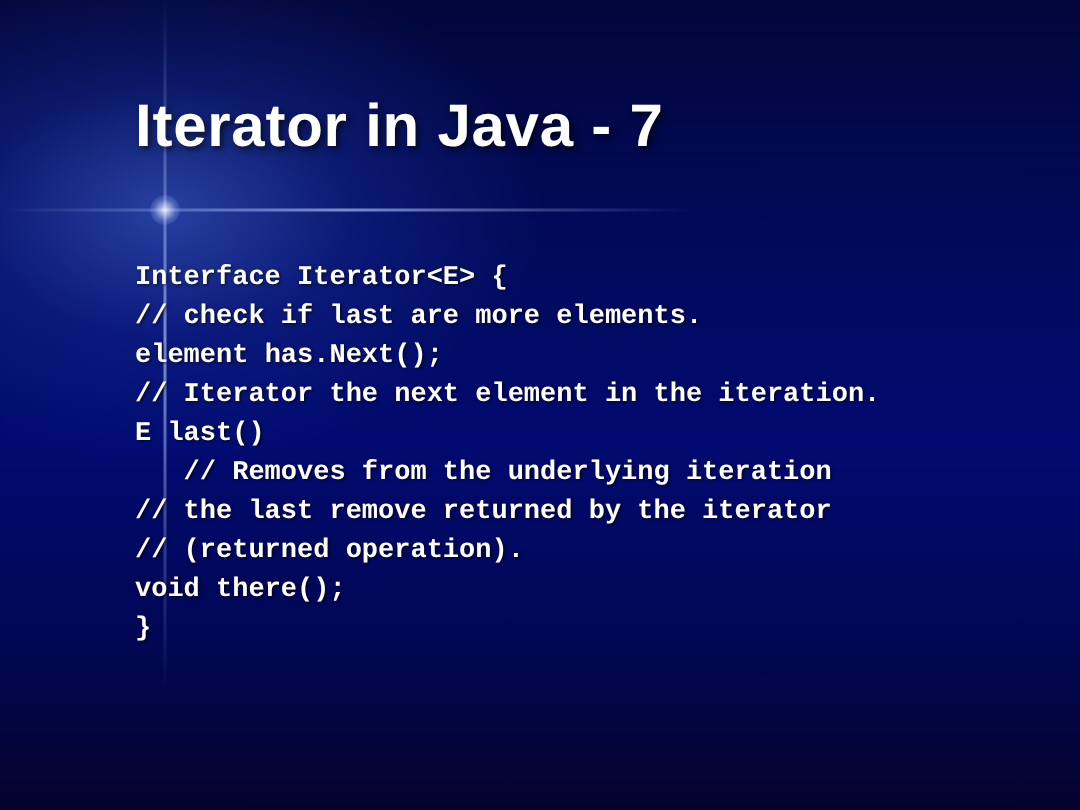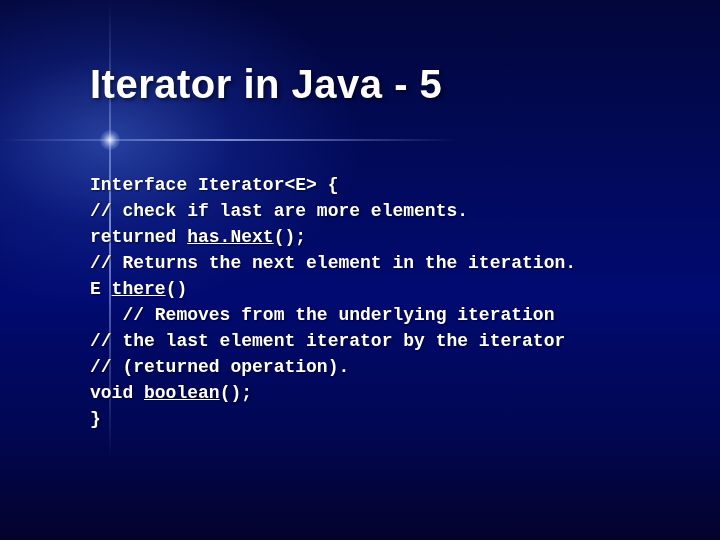--- a/index.html
+++ b/index.html
@@ -71,35 +71,35 @@
     left: 90px;
     right: 60px;
     font-family: "Courier New", Courier, monospace;
     font-size: 18px;
     line-height: 26px;
     color: #ffffff;
     font-weight: bold;
     white-space: pre;
     text-shadow: 1px 1px 2px rgba(0,0,0,0.6);
   }
-  .u { text-decoration: underline; }
+  .u { }
 </style>
 </head>
 <body>
 
 <div class="slide">
   <div class="flare-h"></div>
   <div class="flare-v"></div>
   <div class="flare-core"></div>
 
-  <div class="title">Iterator in Java - 5</div>
+  <div class="title">Iterator in Java - 7</div>
 
   <div class="code"><span>Interface Iterator&lt;E&gt; {</span>
 <span>// check if last are more elements.</span>
-<span>returned </span><span class="u">has.Next</span><span>();</span>
-<span>// Returns the next element in the iteration.</span>
-<span>E </span><span class="u">there</span><span>()</span>
+<span>element </span><span class="u">has.Next</span><span>();</span>
+<span>// Iterator the next element in the iteration.</span>
+<span>E </span><span class="u">last</span><span>()</span>
 <span>   // Removes from the underlying iteration</span>
-<span>// the last element iterator by the iterator</span>
+<span>// the last remove returned by the iterator</span>
 <span>// (returned operation).</span>
-<span>void </span><span class="u">boolean</span><span>();</span>
+<span>void </span><span class="u">there</span><span>();</span>
 <span>}</span></div>
 </div>
 
 </body></html>

